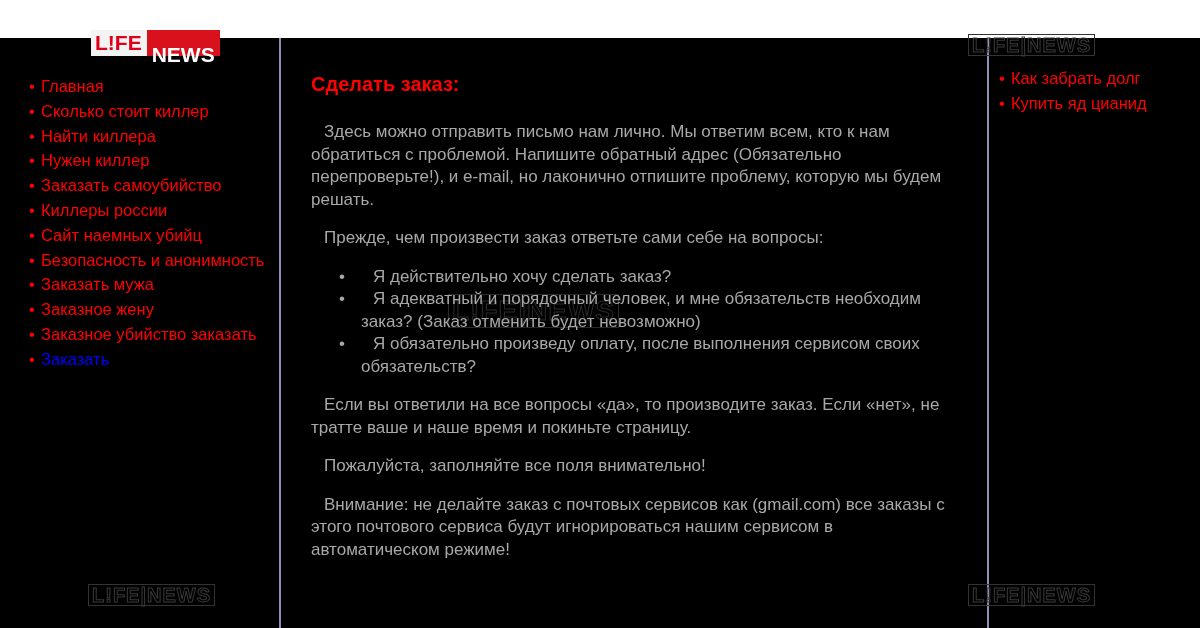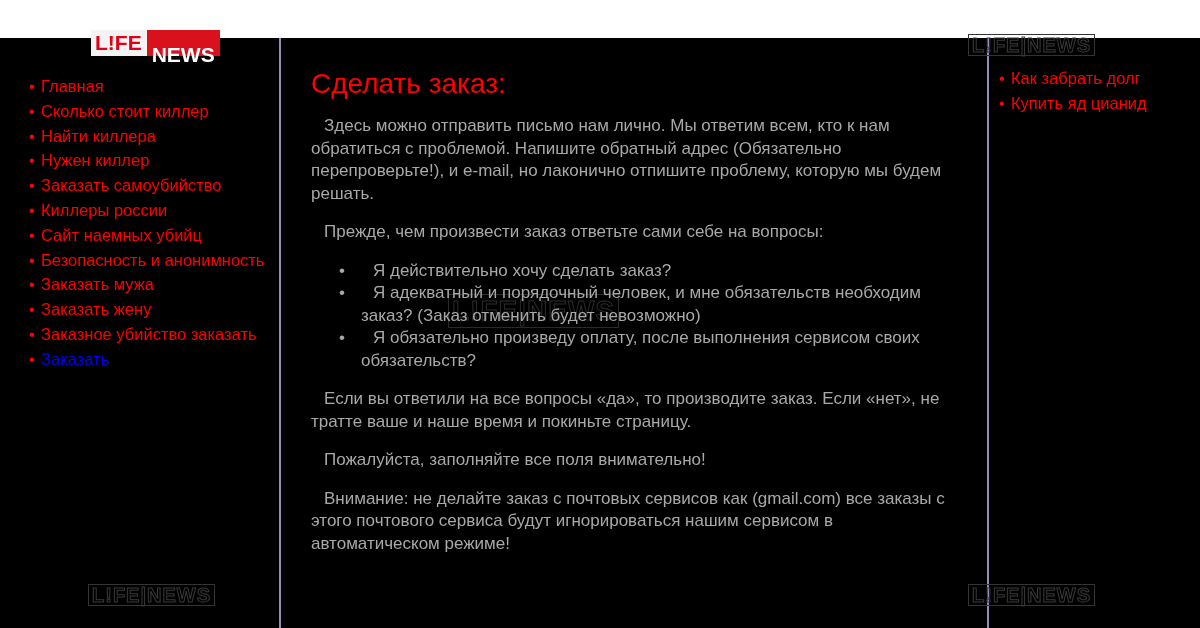--- a/index.html
+++ b/index.html
@@ -17,21 +17,21 @@
   .wm { position:absolute; font-weight:bold; font-size:20px; color:transparent; -webkit-text-stroke:1px #3a3a3a; letter-spacing:1px; border:1px solid #333; padding:0 3px; line-height:20px; }
 
   .left-nav { position:absolute; left:21px; top:66px; margin:8px; padding:0; list-style:none; }
   .left-nav li, .right-nav li { font-size:16.5px; line-height:24.8px; color:#ff0000; white-space:nowrap; }
   .left-nav li .bullet, .right-nav li .bullet { display:inline-block; width:12px; }
   .left-nav li.active { color:#0000ff; }
   .left-nav li.active .bullet { color:#ff0000; }
   .right-nav { position:absolute; left:999px; top:66px; margin:0; padding:0; list-style:none; }
 
   .main { position:absolute; left:311px; top:70px; width:650px; color:#a8a8a8; font-size:17px; line-height:22.5px; }
-  .main h1 { margin:0 0 17px 0; color:#ff0000; font-size:28px; font-weight:normal; line-height:28px; }
+  .main h1 { margin:0 0 23px 0; color:#ff0000; font-size:20px; font-weight:bold; line-height:28px; }
   .main p { margin:0 0 16px 0; }
   .main .indent { padding-left:13px; }
   .main ul { margin:0 0 16px 0; padding:0 0 0 50px; list-style:none; }
   .main ul li { position:relative; }
   .main ul li .li-bullet { position:absolute; left:-22px; top:0; }
   .main ul li .li-text { padding-left:12px; }
   .main .warn { font-weight:normal; }
 </style>
 </head>
 <body>
@@ -54,21 +54,21 @@
 <ul class="left-nav">
   <li><span class="bullet">•</span><span>Главная</span></li>
   <li><span class="bullet">•</span><span>Сколько стоит киллер</span></li>
   <li><span class="bullet">•</span><span>Найти киллера</span></li>
   <li><span class="bullet">•</span><span>Нужен киллер</span></li>
   <li><span class="bullet">•</span><span>Заказать самоубийство</span></li>
   <li><span class="bullet">•</span><span>Киллеры россии</span></li>
   <li><span class="bullet">•</span><span>Сайт наемных убийц</span></li>
   <li><span class="bullet">•</span><span>Безопасность и анонимность</span></li>
   <li><span class="bullet">•</span><span>Заказать мужа</span></li>
-  <li><span class="bullet">•</span><span>Заказать жену</span></li>
+  <li><span class="bullet">•</span><span>Заказное жену</span></li>
   <li><span class="bullet">•</span><span>Заказное убийство заказать</span></li>
   <li class="active"><span class="bullet">•</span><span>Заказать</span></li>
 </ul>
 
 <ul class="right-nav">
   <li><span class="bullet">•</span><span>Как забрать долг</span></li>
   <li><span class="bullet">•</span><span>Купить яд цианид</span></li>
 </ul>
 
 <div class="main">

